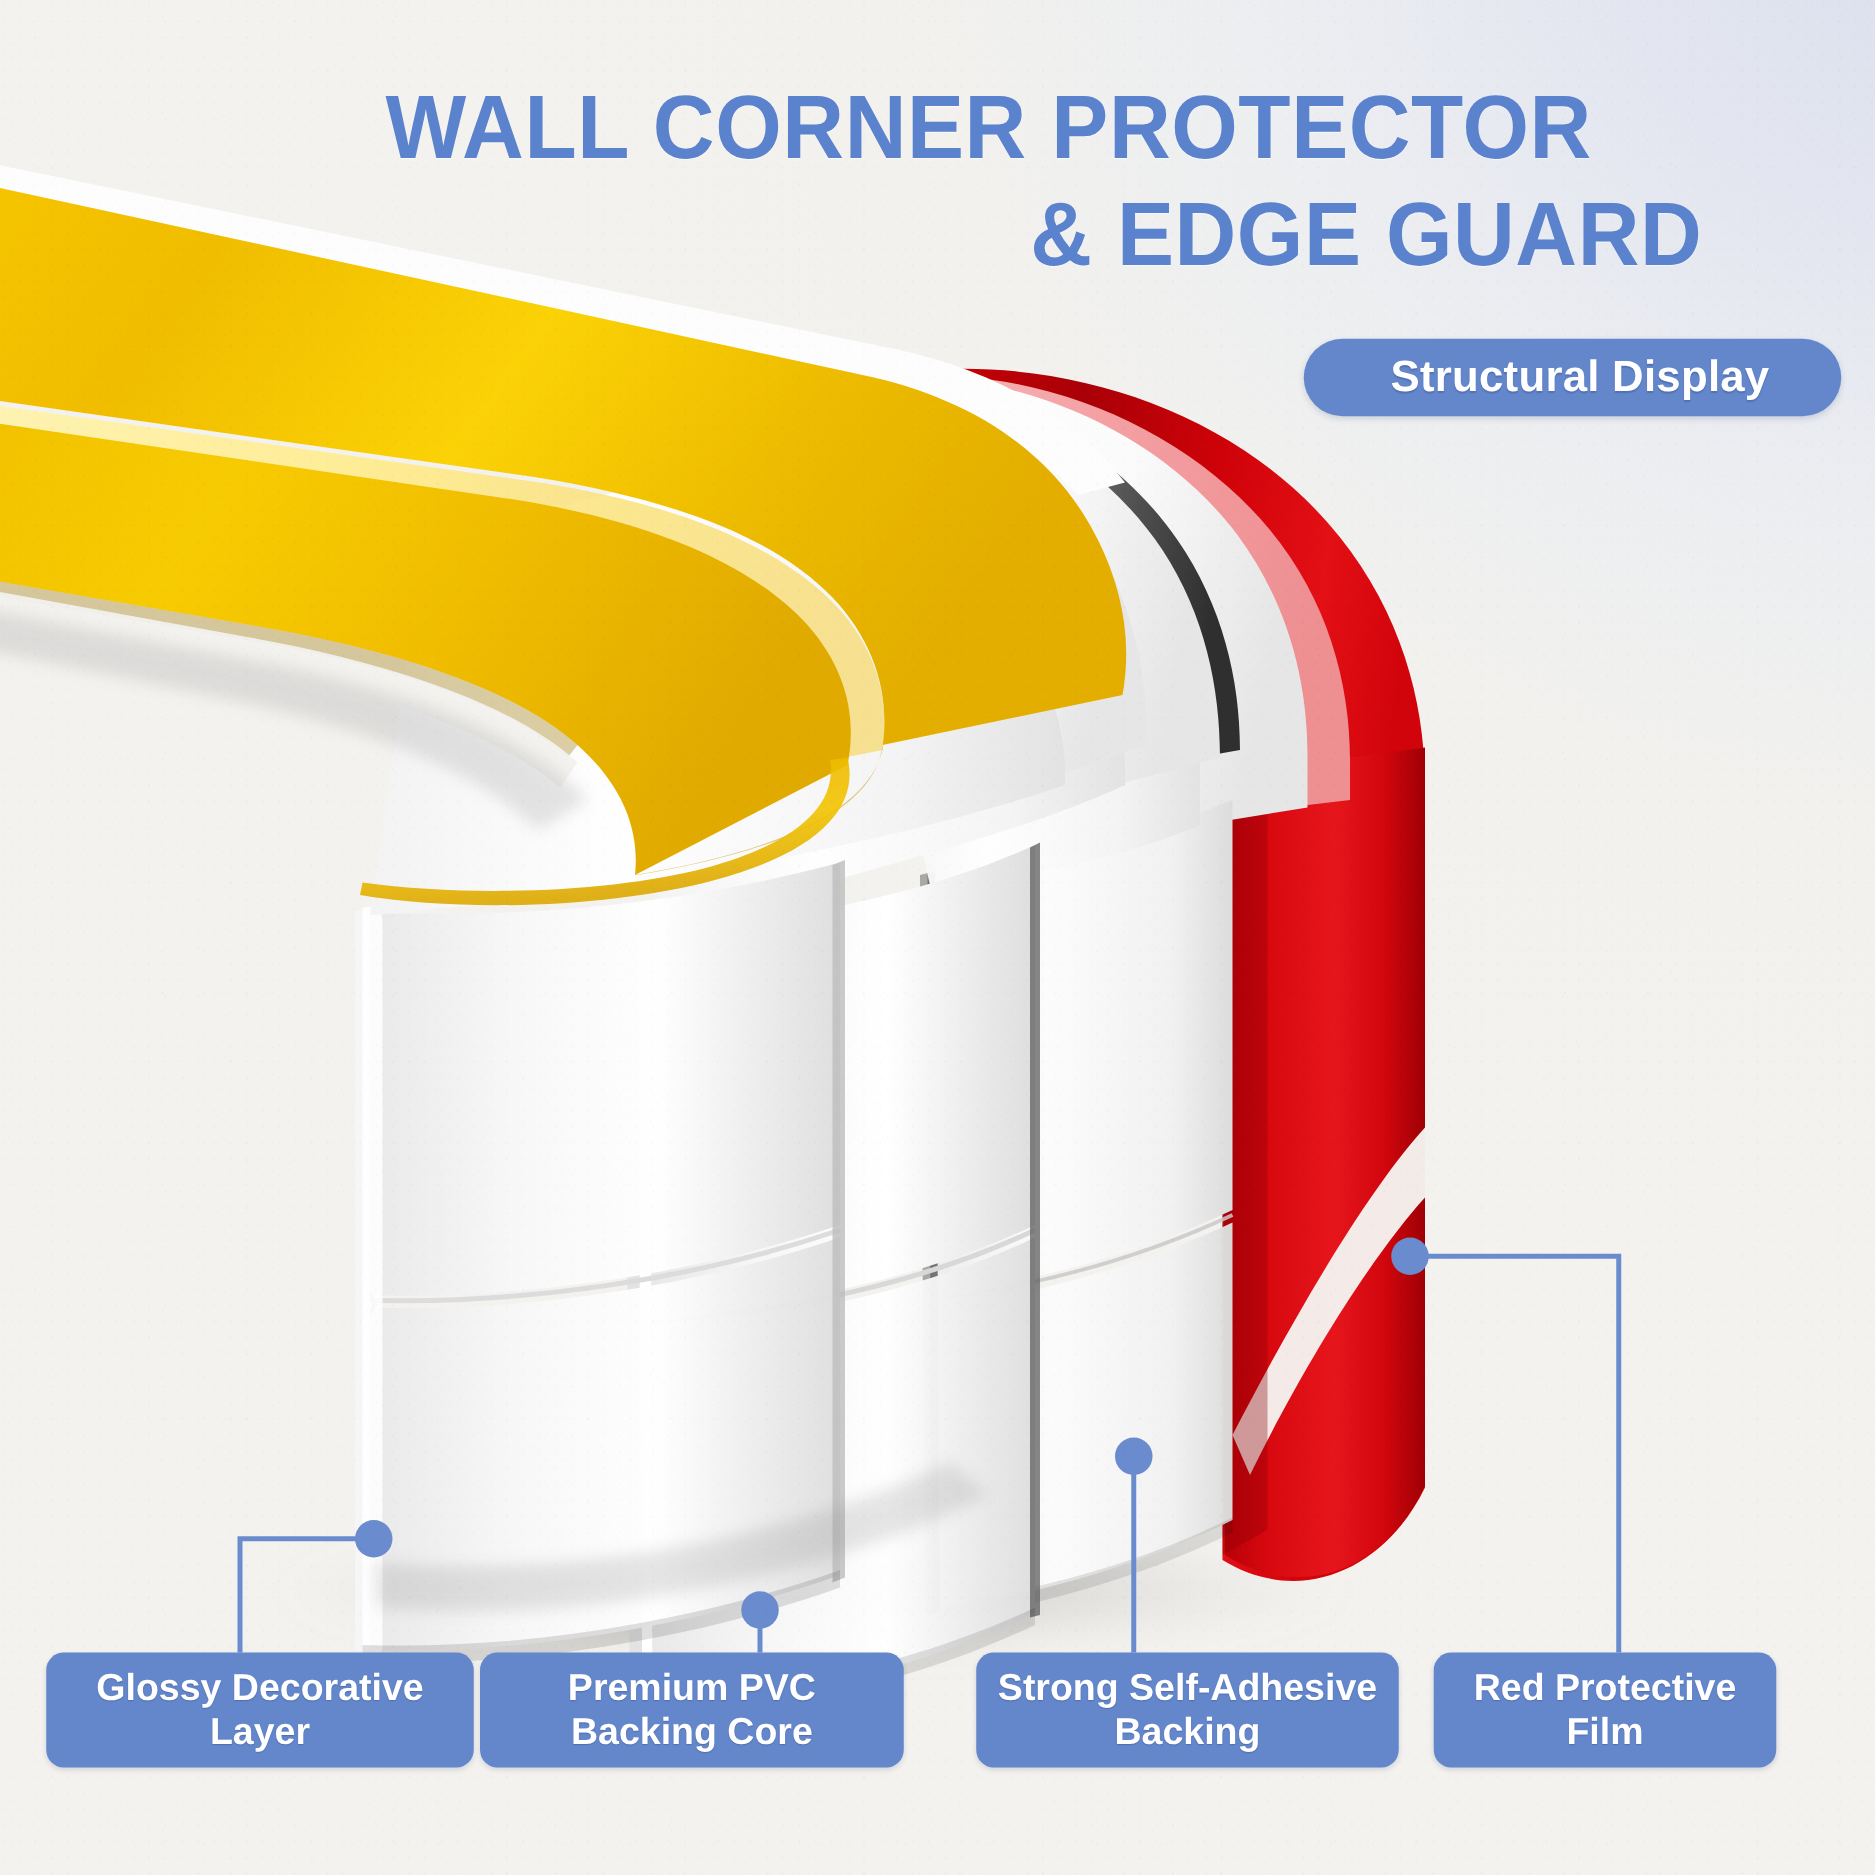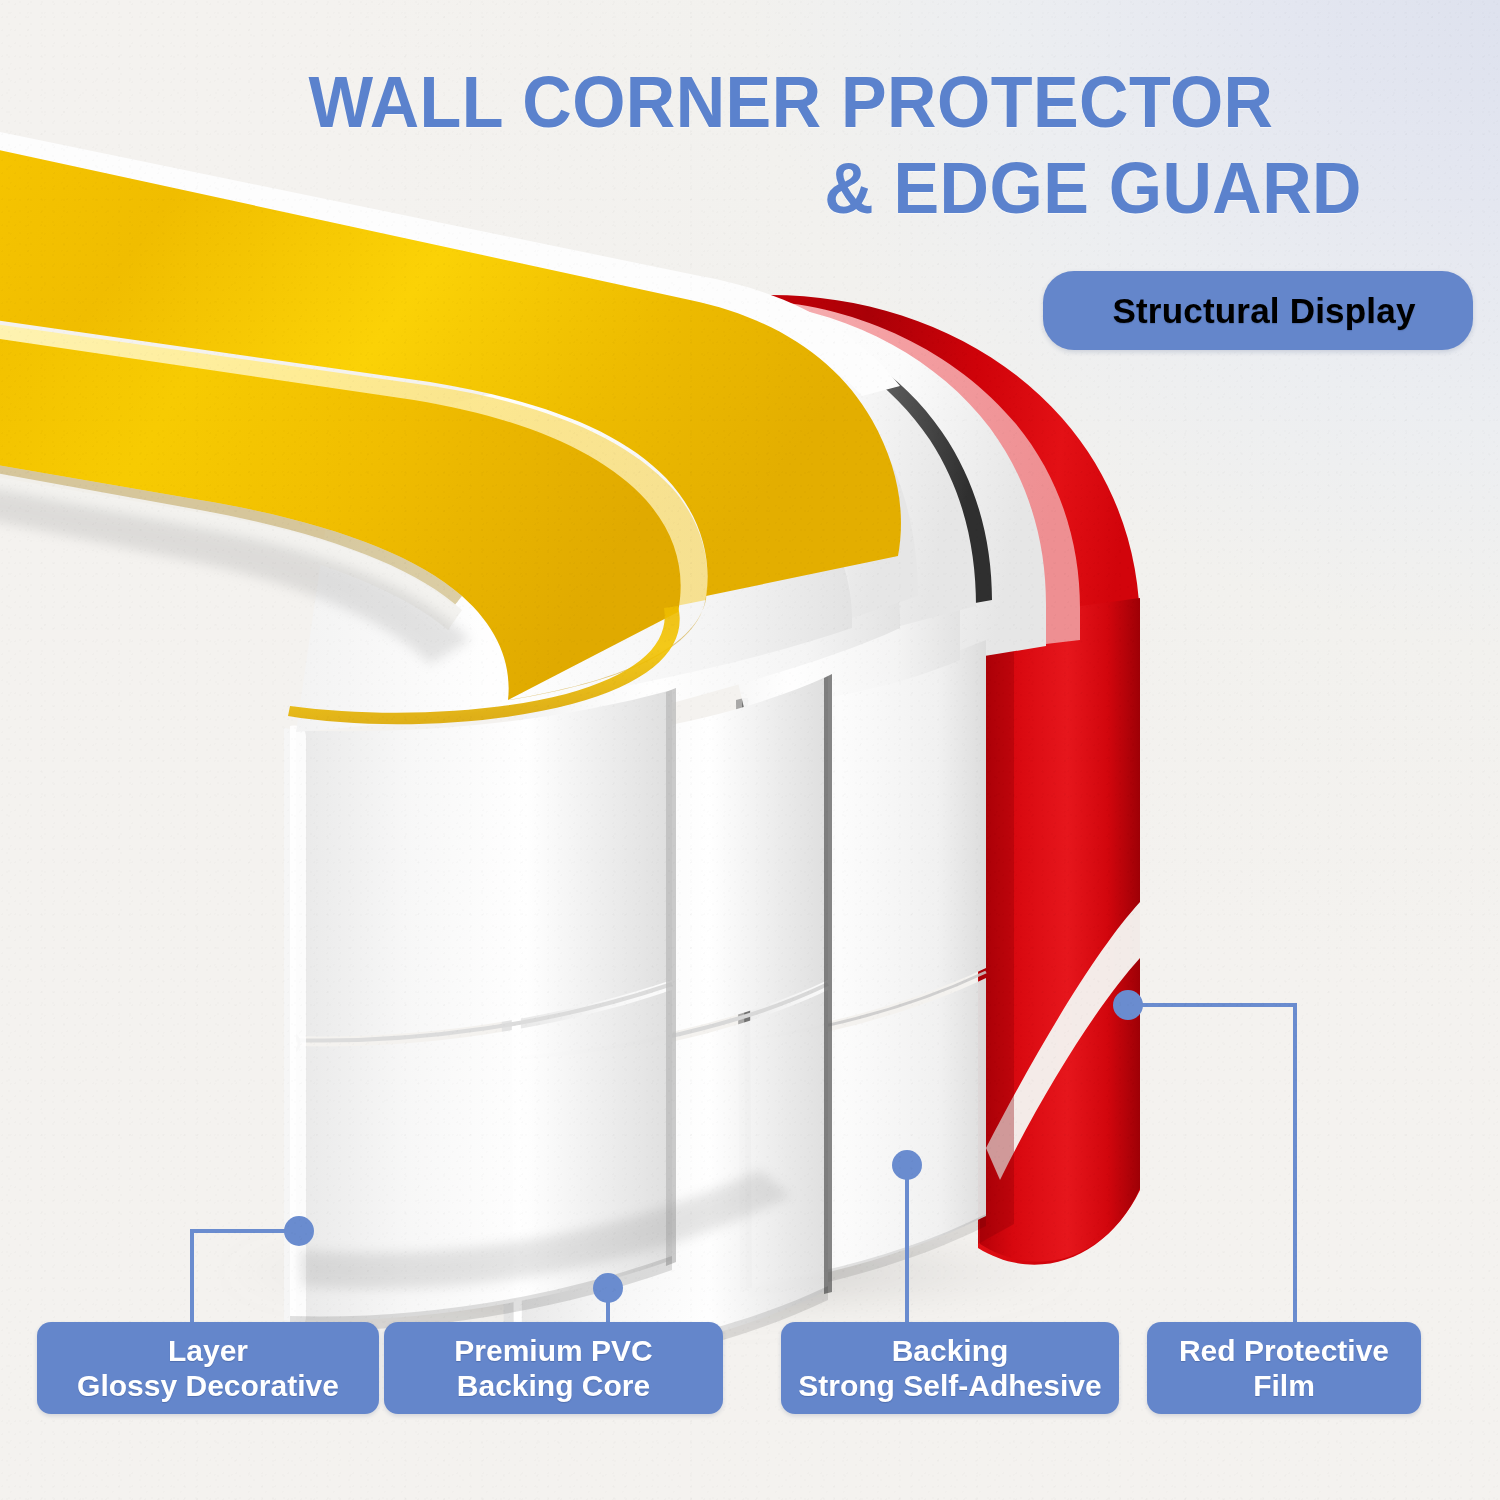--- a/index.html
+++ b/index.html
@@ -41,27 +41,27 @@
     transform:scaleX(.95);
     text-shadow:0 1px 0 rgba(255,255,255,.55);
   }
   #title-l1{ left:283px; top:66px; font-size:72px; }
   #title-l2{ left:810px; top:152px; font-size:72px; }
 
   
   #badge{
     position:absolute;
     left:1043px; top:271px;
-    height:79px; min-width:430px;
+    height:62px; min-width:430px;
     padding:0 30px 0 42px;
     box-sizing:border-box;
     display:flex;align-items:center;justify-content:center;
     background:#6486cb;
     border-radius:31px;
-    color:#000000;
+    color:#ffffff;
     font-size:35px;font-weight:bold;
     letter-spacing:.2px;
     box-shadow:0 2px 5px rgba(40,60,110,.18);
     text-shadow:0 1px 1px rgba(30,50,100,.25);
   }
 
   
   .pill{
     position:absolute;
     background:#6486cb;
@@ -413,36 +413,36 @@
   <div id="grain"></div>
 
   <div class="title" id="title-l1">WALL CORNER PROTECTOR</div>
 
   <div class="title" id="title-l2">&amp; EDGE GUARD</div>
 
   <div id="badge">Structural Display</div>
 
   <div class="pill" id="pill-1">
     <div>
+      <span>Glossy Decorative</span>
       <span>Layer</span>
-      <span>Glossy Decorative</span>
     </div>
   </div>
 
   <div class="pill" id="pill-2">
     <div>
       <span>Premium PVC</span>
       <span>Backing Core</span>
     </div>
   </div>
 
   <div class="pill" id="pill-3">
     <div>
+      <span>Strong Self-Adhesive</span>
       <span>Backing</span>
-      <span>Strong Self-Adhesive</span>
     </div>
   </div>
 
   <div class="pill" id="pill-4">
     <div>
       <span>Red Protective Film</span>
     </div>
   </div>
 
 </div>

